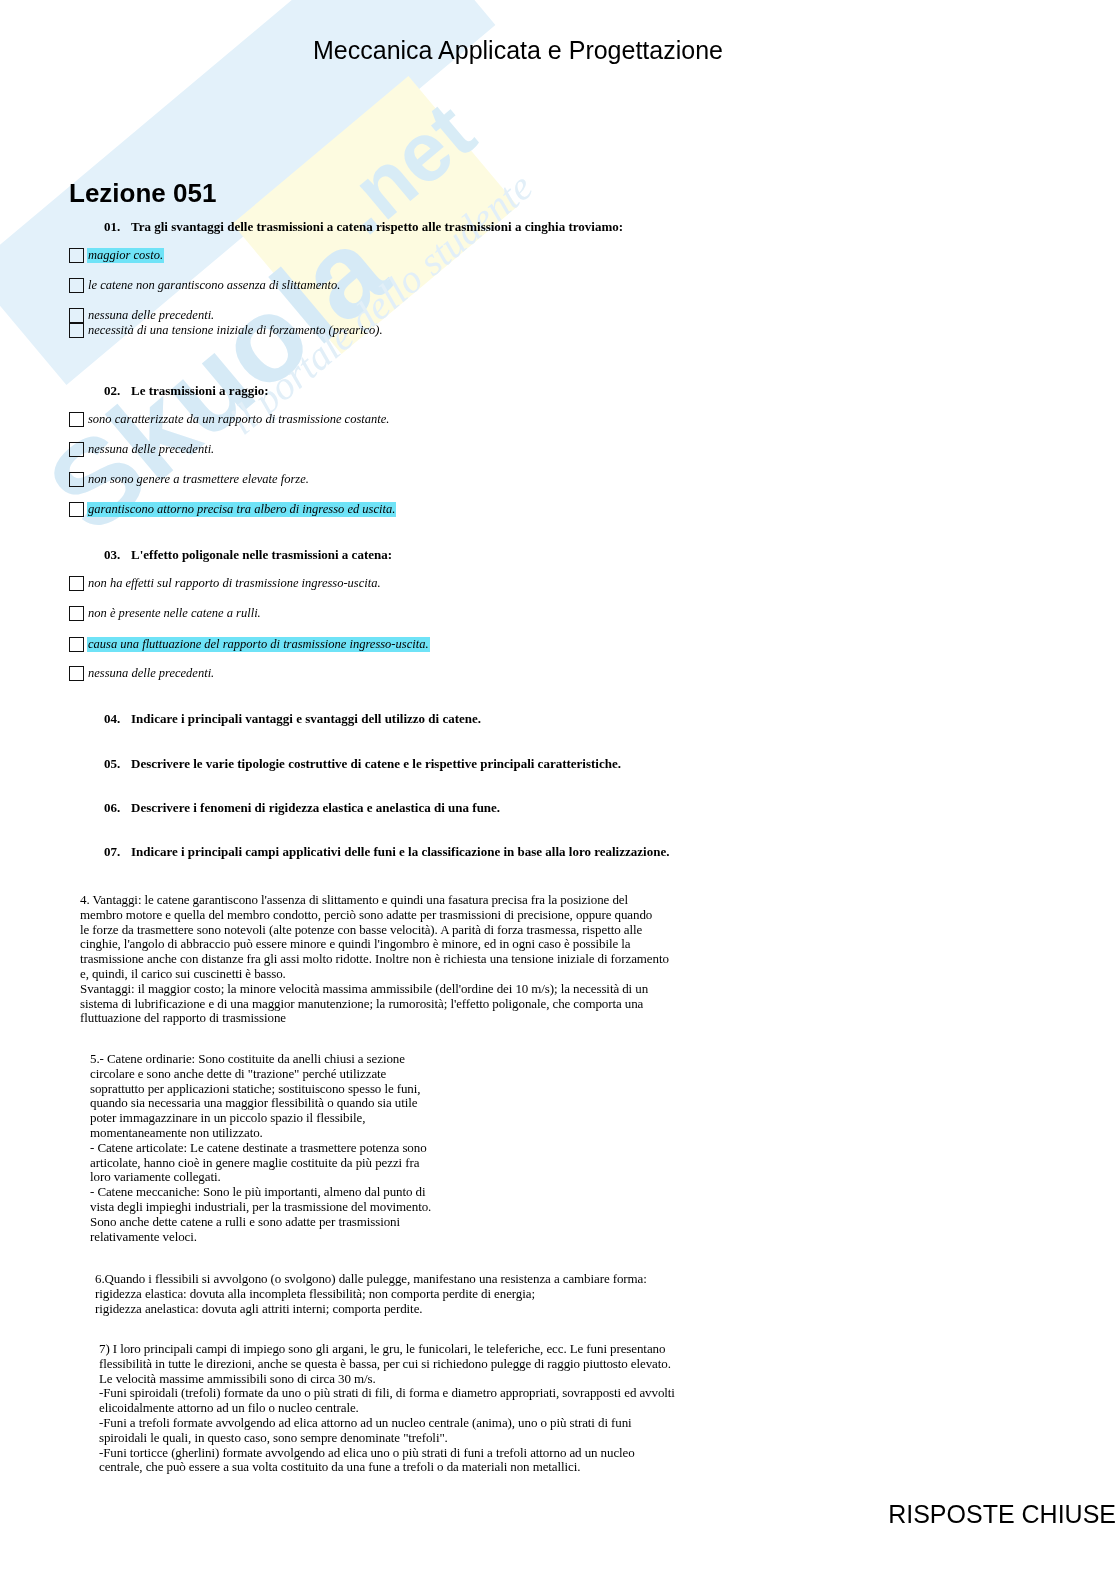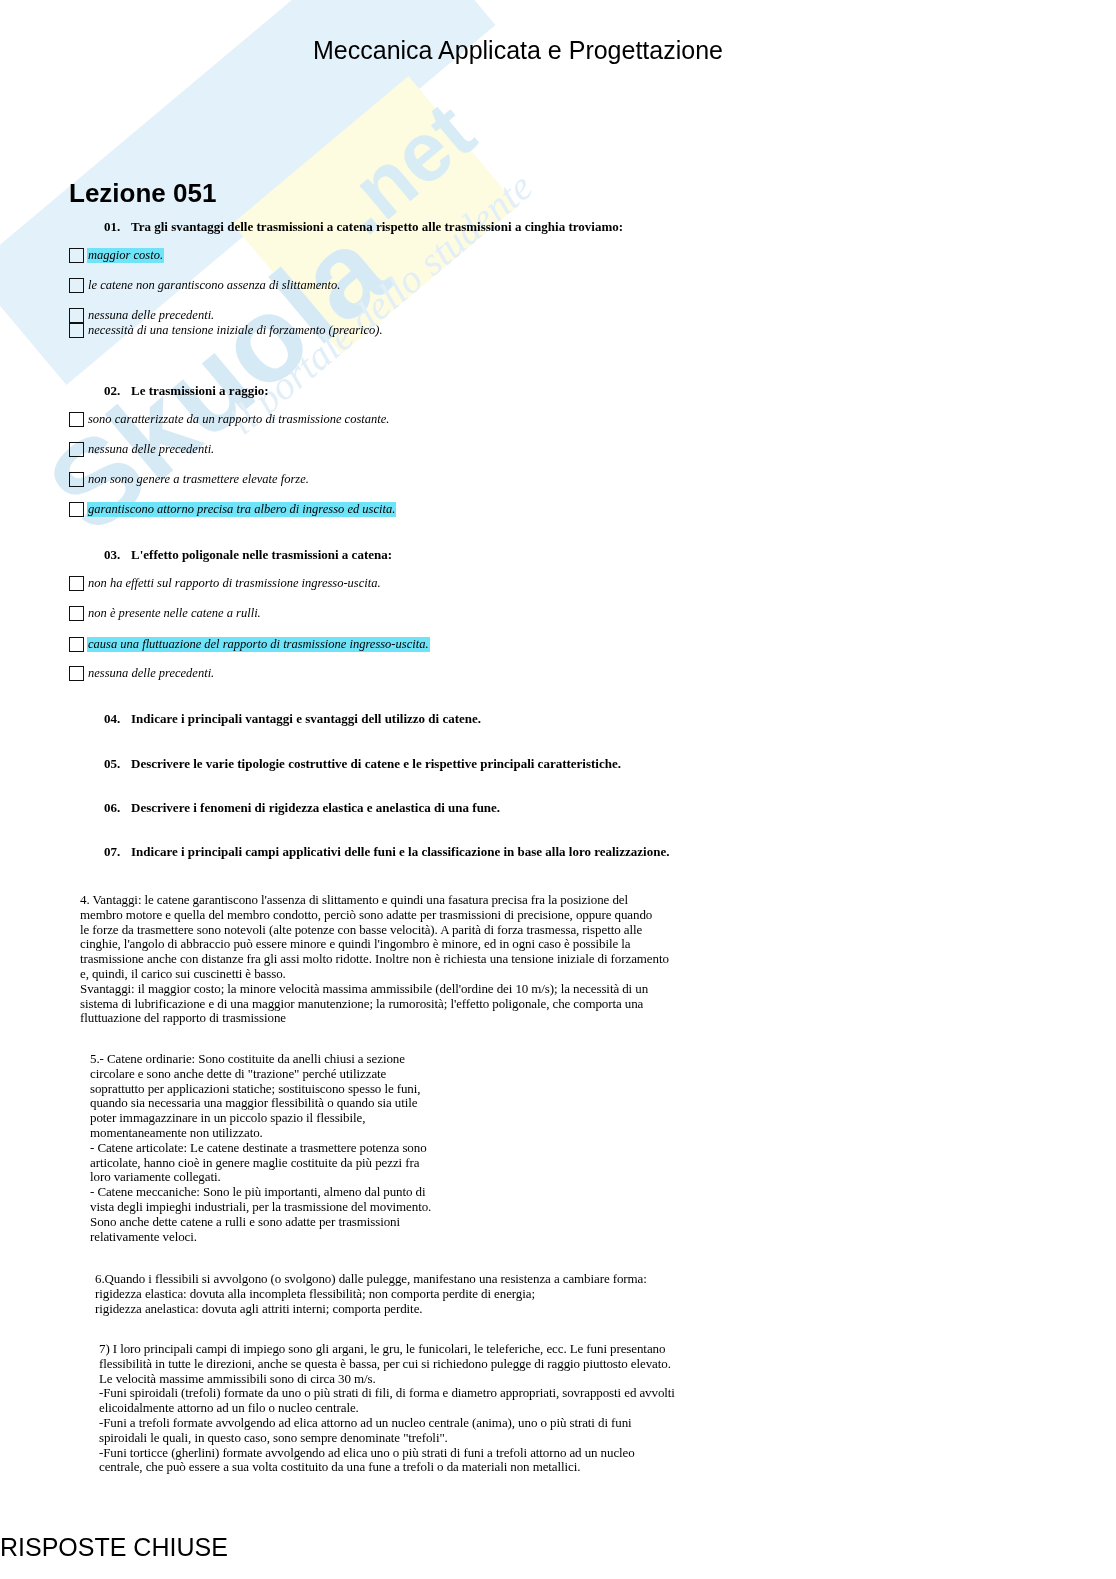--- a/index.html
+++ b/index.html
@@ -21,21 +21,21 @@
 
   .q { position: absolute; left: 69px; font-family: "Liberation Serif", serif; font-weight: bold; font-size: 13px; white-space: nowrap; margin-left: 35px; }
   .q .num { display: inline-block; width: 27px; }
 
   .opt { position: absolute; left: 69px; height: 17px; display: flex; align-items: center; font-family: "Liberation Serif", serif; font-size: 12.5px; white-space: nowrap; }
   .box { width: 15px; height: 15px; border: 1.5px solid #111; box-sizing: border-box; margin-right: 3px; background: transparent; flex: none; }
   .opt .txt { padding: 0 1px; font-style: italic; }
   .opt.correct .txt { background: #6fe3f7; }
 
   .ans { position: absolute; font-family: Liberation Serif, serif; font-size: 13px; line-height: 14.8px; white-space: pre; letter-spacing: -0.1px; }
-  .footer { position: absolute; left: 0; width: 1116px; top: 1500px; text-align: left; font-family: "Liberation Sans", sans-serif; font-size: 25px; margin-top: 33px; }
+  .footer { position: absolute; left: 0; width: 1116px; top: 1500px; text-align: right; font-family: "Liberation Sans", sans-serif; font-size: 25px; }
 </style>
 </head>
 <body>
 
 <div class="page">
 
   <div class="wm">
     <div class="blue-band"></div>
     <div class="yellow-band"></div>
     <div class="logo">Skuola</div>

